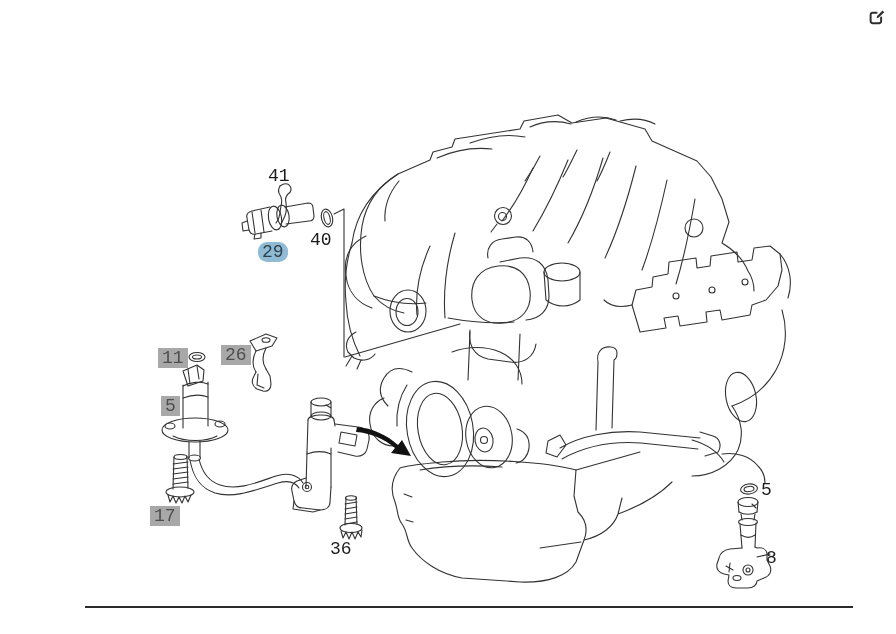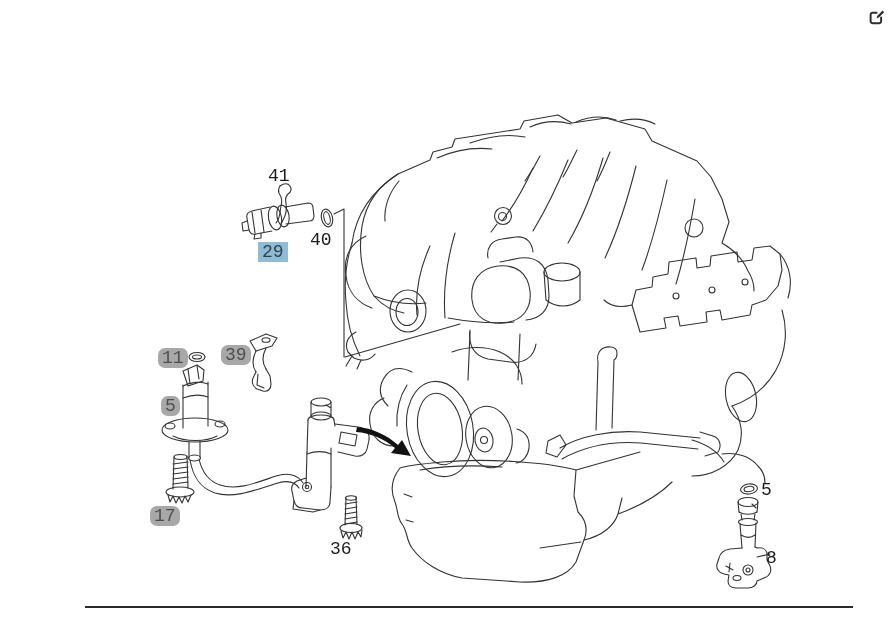--- a/index.html
+++ b/index.html
@@ -2,22 +2,22 @@
 <html><head>
 <meta charset="utf-8">
 <style>
   html,body{margin:0;padding:0;background:#ffffff;}
   body{width:896px;height:634px;position:relative;overflow:hidden;
        font-family:"Liberation Mono", monospace;}
   .stage{position:absolute;left:0;top:0;width:896px;height:634px;}
   svg.art{position:absolute;left:0;top:0;}
   .callout{position:absolute;font-size:18px;line-height:18px;color:#1c1c1c;
            white-space:nowrap;user-select:none;}
-  .callout.gray{background:#a8a8a8;color:#4e4e4e;padding:1px 4px;border-radius:7px;}
-  .callout.blue{background:#8fbcd4;color:#2e424d;padding:1px 4px;}
+  .callout.gray{background:#a8a8a8;color:#4e4e4e;padding:1px 4px;}
+  .callout.blue{background:#8fbcd4;color:#2e424d;padding:1px 4px;border-radius:9px;}
   .edit-btn{position:absolute;left:862px;top:2px;width:30px;height:30px;
             display:flex;align-items:center;justify-content:center;cursor:pointer;
             background:transparent;border:none;}
   .footer-rule{position:absolute;left:85px;top:606px;width:768px;height:2px;
                background:#2b2b2b;}
 </style>
 </head>
 <body>
 
 <div class="stage">
@@ -179,21 +179,21 @@
       <path d="M726,566 L733,570 M730,563 L729,572 M757,557 L770,554"></path>
       <circle cx="748" cy="570" r="5"></circle>
         <circle cx="748" cy="570" r="2"></circle>
     </g>
   </svg>
 
   <div class="callout" style="left:268px;top:167px">41</div>
   <div class="callout" style="left:310px;top:231px">40</div>
   <div class="callout blue" style="left:258px;top:242px">29</div>
   <div class="callout gray" style="left:158px;top:348px">11</div>
-  <div class="callout gray" style="left:221px;top:345px">39</div>
+  <div class="callout gray" style="left:221px;top:345px">26</div>
   <div class="callout gray" style="left:161px;top:396px">5</div>
   <div class="callout gray" style="left:150px;top:506px">17</div>
   <div class="callout" style="left:330px;top:540px">36</div>
   <div class="callout" style="left:761px;top:481px">5</div>
   <div class="callout" style="left:766px;top:549px">8</div>
 
   <button class="edit-btn">
     <svg width="24" height="24" viewBox="0 0 24 24">
       <path d="M17.5 12.5 V17.5 A2.7 2.7 0 0 1 14.8 20.2 H6.2 A2.7 2.7 0 0 1 3.5 17.5 V8.9 A2.7 2.7 0 0 1 6.2 6.2 H11.5" fill="none" stroke="#2e2e2e" stroke-width="2.6" stroke-linecap="round"></path>
       <path d="M12.2 10.6 L19.4 3.4 L21.6 5.6 L14.4 12.8 L11.4 13.6 Z" fill="#2e2e2e"></path>

